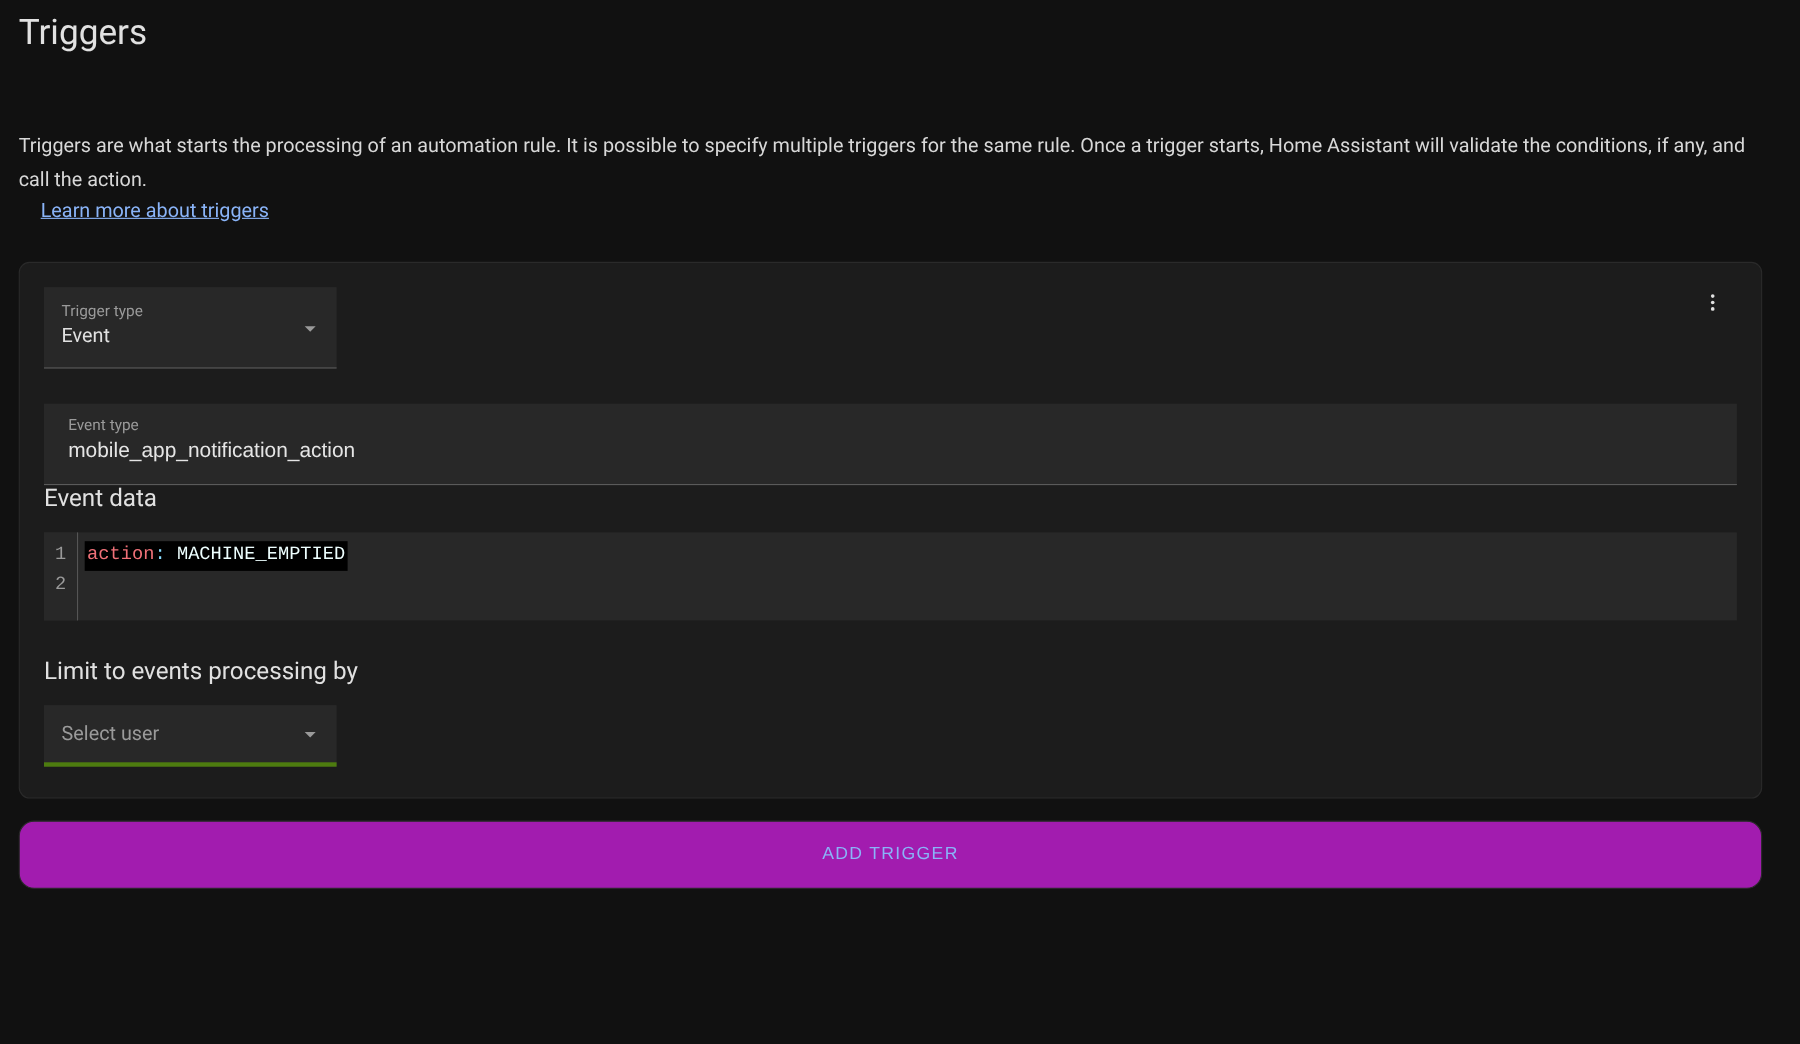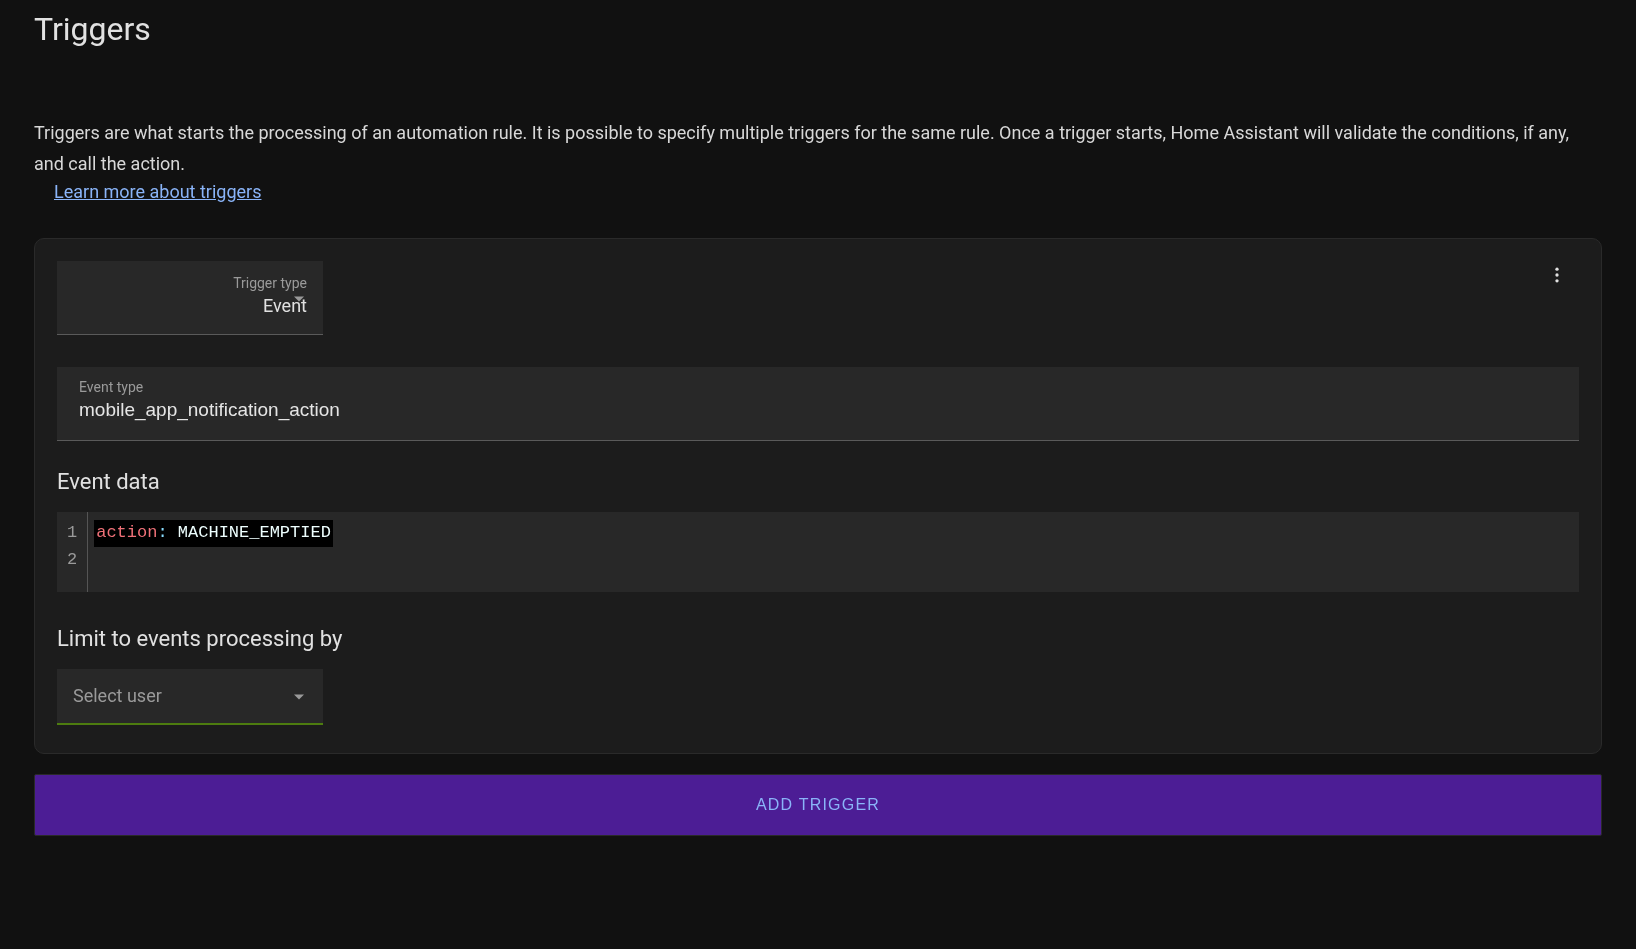--- a/index.html
+++ b/index.html
@@ -4,21 +4,21 @@
 <style>
   * { box-sizing: border-box; margin: 0; padding: 0; }
   html, body {
     background: #111111;
     color: #e1e1e1;
     font-family: -apple-system, BlinkMacSystemFont, "Segoe UI", Roboto, Helvetica, Arial, sans-serif;
     width: 1636px;
     min-height: 949px;
   }
   .container {
-    padding: 10px 34px 40px 34px;
+    padding: 10px 34px 40px 17px;
   }
   h1.page-title {
     font-size: 32px;
     font-weight: 400;
     color: #e1e1e1;
     margin-bottom: 70px;
   }
   p.description {
     font-size: 18px;
     line-height: 1.7;
@@ -57,21 +57,20 @@
   .more-btn svg { width: 20px; height: 20px; fill: #e1e1e1; }
   .select-field {
     background: #282828;
     width: 266px;
     height: 74px;
     border-bottom: 1px solid #5a5a5a;
     position: relative;
     padding: 14px 16px 10px 16px;
     cursor: pointer;
     margin-bottom: 32px;
-    text-align: right;
   }
   .select-field .float-label {
     font-size: 14px;
     color: #9a9a9a;
     display: block;
     margin-bottom: 4px;
   }
   .select-field .value {
     font-size: 18px;
     color: #e1e1e1;
@@ -82,21 +81,20 @@
     top: 50%;
     transform: translateY(-50%);
   }
   .select-field .caret svg { width: 12px; height: 8px; fill: #9a9a9a; }
   .text-field {
     background: #282828;
     width: 100%;
     height: 74px;
     border-bottom: 1px solid #5a5a5a;
     padding: 12px 22px 10px 22px;
-    margin-bottom: 28px;
   }
   .text-field .float-label {
     font-size: 14px;
     color: #9a9a9a;
     display: block;
     margin-bottom: 4px;
   }
   .text-field .value {
     font-size: 19px;
     color: #e5e5e5;
@@ -134,42 +132,42 @@
     flex: 1;
   }
   .code-key { color: #f07178; }
   .code-colon { color: #89ddff; }
   .code-val { color: #eeffff; }
   .code-line1 { background: #000000; display: inline-block; padding: 0 2px; }
   .select-user {
     background: #282828;
     width: 266px;
     height: 56px;
-    border-bottom: 2px solid #4d7c0f;
+    border-bottom: 4px solid #4d7c0f;
     position: relative;
     padding: 16px 16px;
     cursor: pointer;
   }
   .select-user .placeholder {
     font-size: 18px;
     color: #9a9a9a;
   }
   .select-user .caret {
     position: absolute;
     right: 18px;
     top: 50%;
     transform: translateY(-50%);
   }
   .select-user .caret svg { width: 12px; height: 8px; fill: #9a9a9a; }
   .add-trigger-btn {
     width: 100%;
     height: 62px;
     border: 1px solid #2a2a2a;
-    border-radius: 2px;
-    background: #4c1d95;
+    border-radius: 14px;
+    background: #a21caf;
     color: #8ab4f8;
     font-size: 16px;
     font-weight: 500;
     letter-spacing: 1.2px;
     text-transform: uppercase;
     cursor: pointer;
     display: flex;
     align-items: center;
     justify-content: center;
   }

